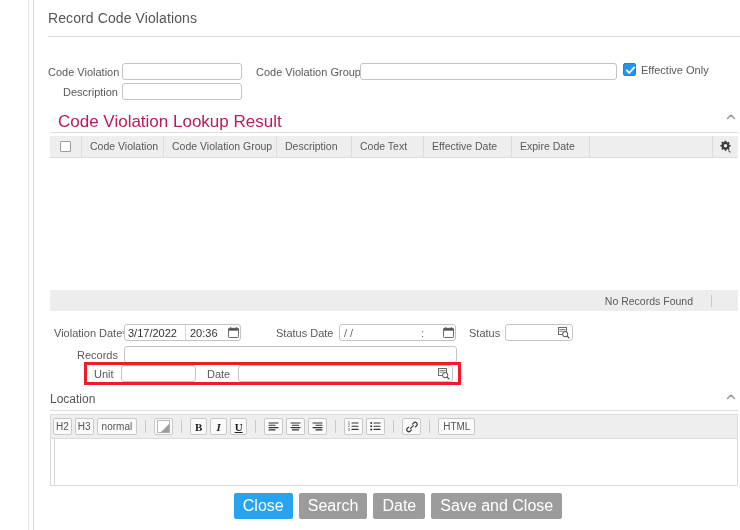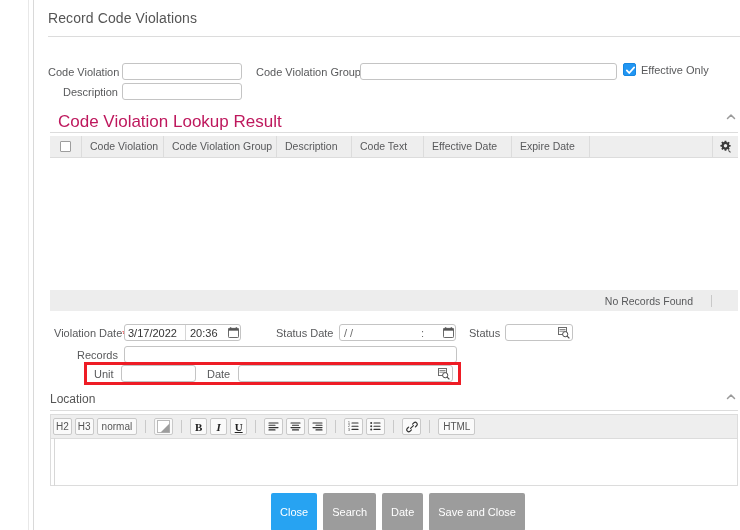--- a/index.html
+++ b/index.html
@@ -316,22 +316,22 @@
   }
 
   
   .btnbar {
     position: absolute;
     left: 0; top: 493px; width: 740px;
     display: flex; justify-content: center; gap: 6px;
   }
   .btn {
     height: 18px;
-    padding: 10px 9px;
-    font-size: 11px;
+    padding: 4px 9px;
+    font-size: 16px;
     color: #ffffff;
     background: #9c9c9c;
     border: none;
     border-radius: 2px;
     display: flex; align-items: center; justify-content: center;
     cursor: pointer;
     font-family: "Liberation Sans", sans-serif;
     white-space: nowrap;
   }
   .btn.primary { background: #27a3f2; }

